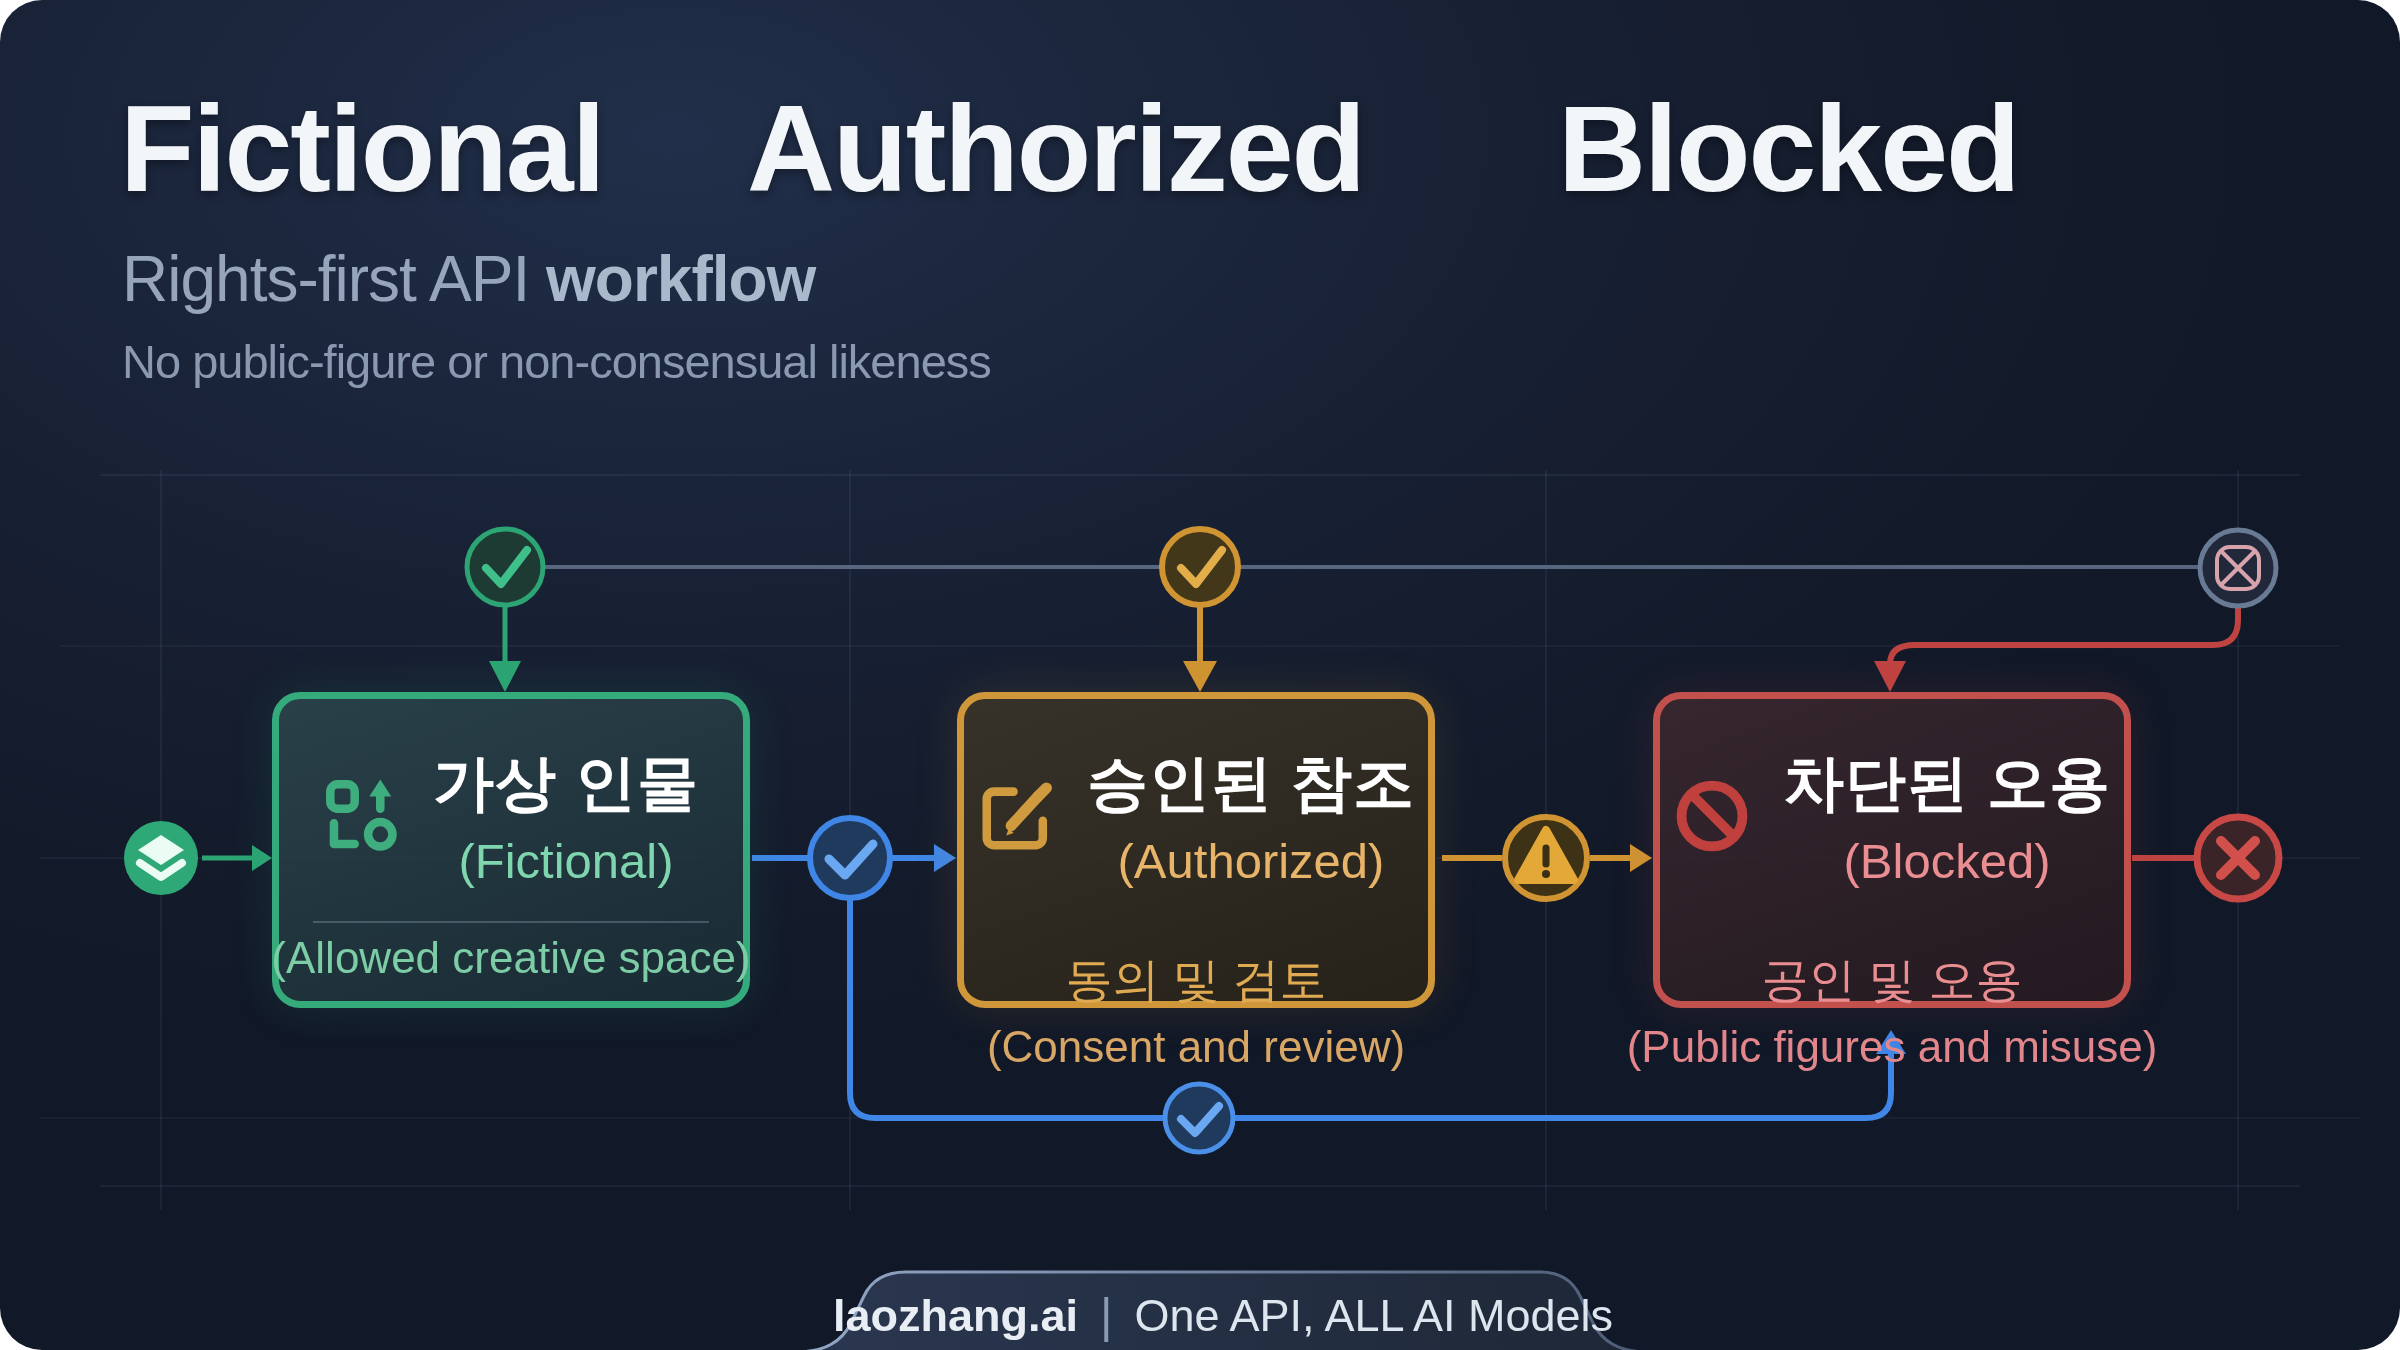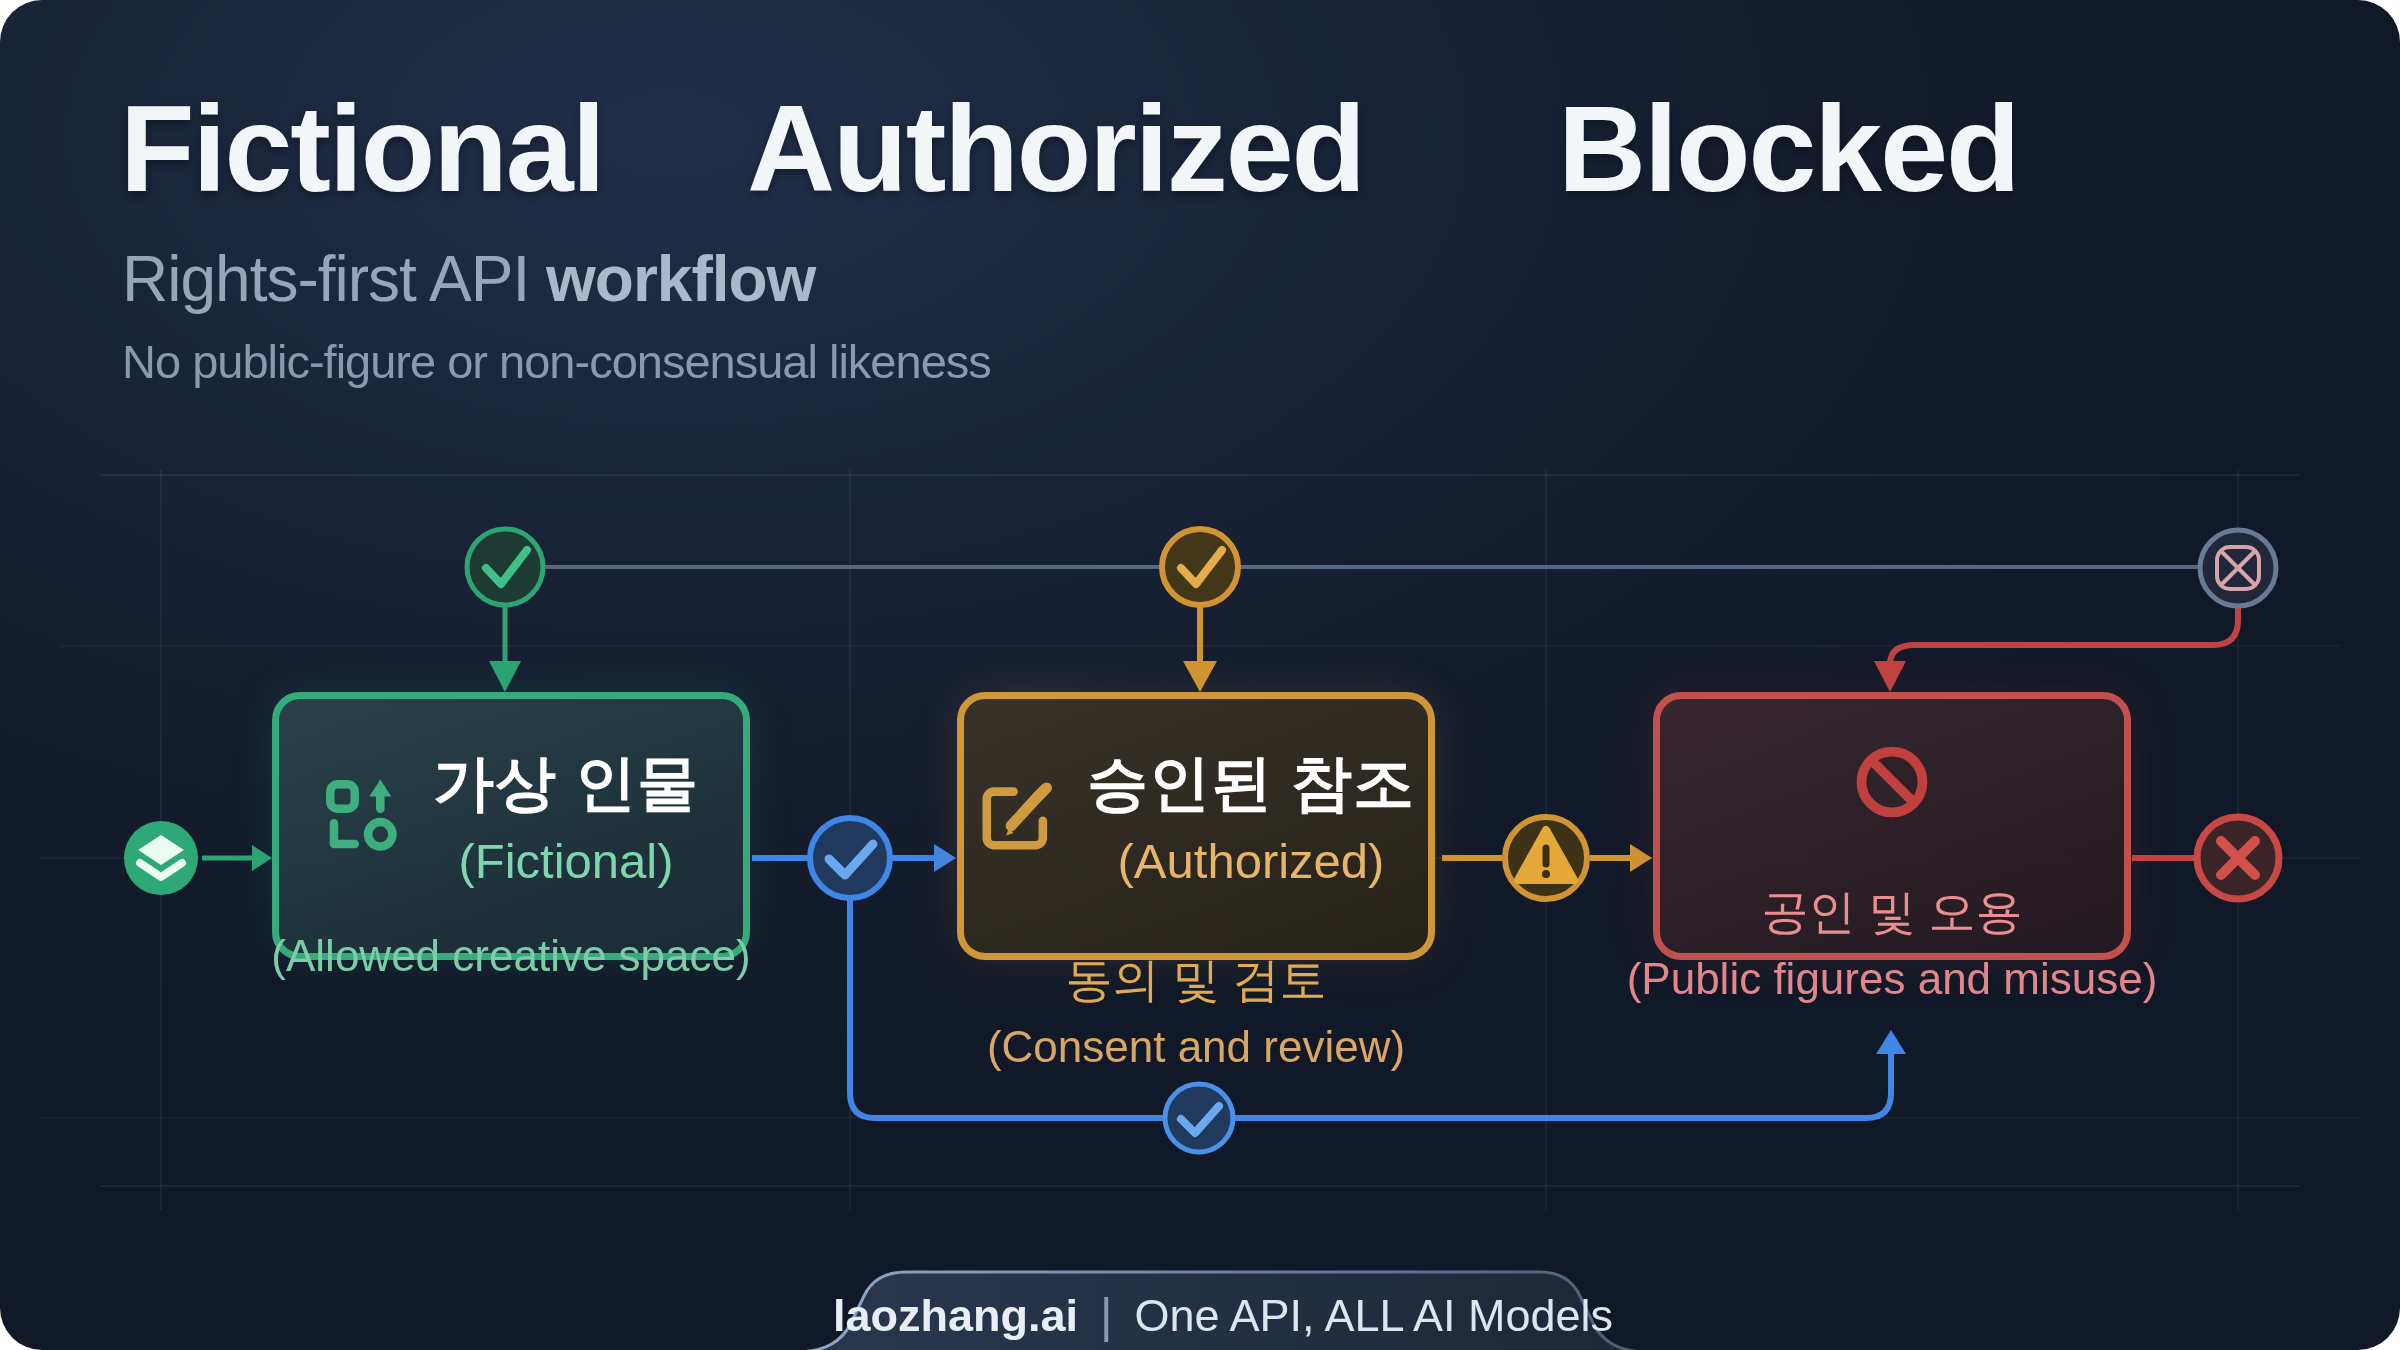--- a/index.html
+++ b/index.html
@@ -26,21 +26,21 @@
   }
   .subtitle1 .wf { font-weight:700; color:#aab8cc; }
   .subtitle2 {
     position:absolute; left:122px; top:336px; font-size:47px; line-height:1.1;
     color:#8a99af; letter-spacing:-1px;
   }
   
   .connectors { position:absolute; left:0; top:0; }
   
   .node {
-    position:absolute; top:692px; width:478px; height:268px; box-sizing:border-box;
+    position:absolute; top:692px; width:478px; height:316px; box-sizing:border-box;
     border-radius:28px; border:7px solid; display:flex; flex-direction:column; align-items:center;text-align:center;
   }
   .node-fictional {
     left:272px; border-color:#35ab7c;
     background:linear-gradient(160deg, rgba(47,74,80,.78), rgba(26,45,53,.88));
     box-shadow:0 0 46px rgba(53,171,124,.14);
   }
   .node-authorized {
     left:957px; border-color:#d0973a;
     background:linear-gradient(160deg, rgba(62,55,40,.82), rgba(40,35,24,.9));
@@ -216,20 +216,24 @@
     <div class="desc-ko">동의 및 검토</div>
     <div class="desc-en">(Consent and review)</div>
   </div>
 
   <div class="node node-blocked">
     <div class="node-top">
       <svg class="node-icon" viewBox="0 0 64 64">
         <circle cx="32" cy="32" r="25" fill="none" stroke="#c0403e" stroke-width="8"></circle>
         <line x1="15" y1="14" x2="50" y2="49" stroke="#c0403e" stroke-width="8" stroke-linecap="round"></line>
       </svg>
+      <div class="node-titles">
+        <div class="title-ko">차단된 오용</div>
+        <div class="title-en">(Blocked)</div>
+      </div>
     </div>
     <div class="node-divider"></div>
     <div class="desc-ko">공인 및 오용</div>
     <div class="desc-en">(Public figures and misuse)</div>
   </div>
 
   <svg class="footer-svg" width="900" height="90" viewBox="760 1260 900 90">
     <defs>
       <linearGradient id="tabFill" x1="0" y1="0" x2="1" y2="0">
         <stop offset="0" stop-color="#2a3750"></stop>

